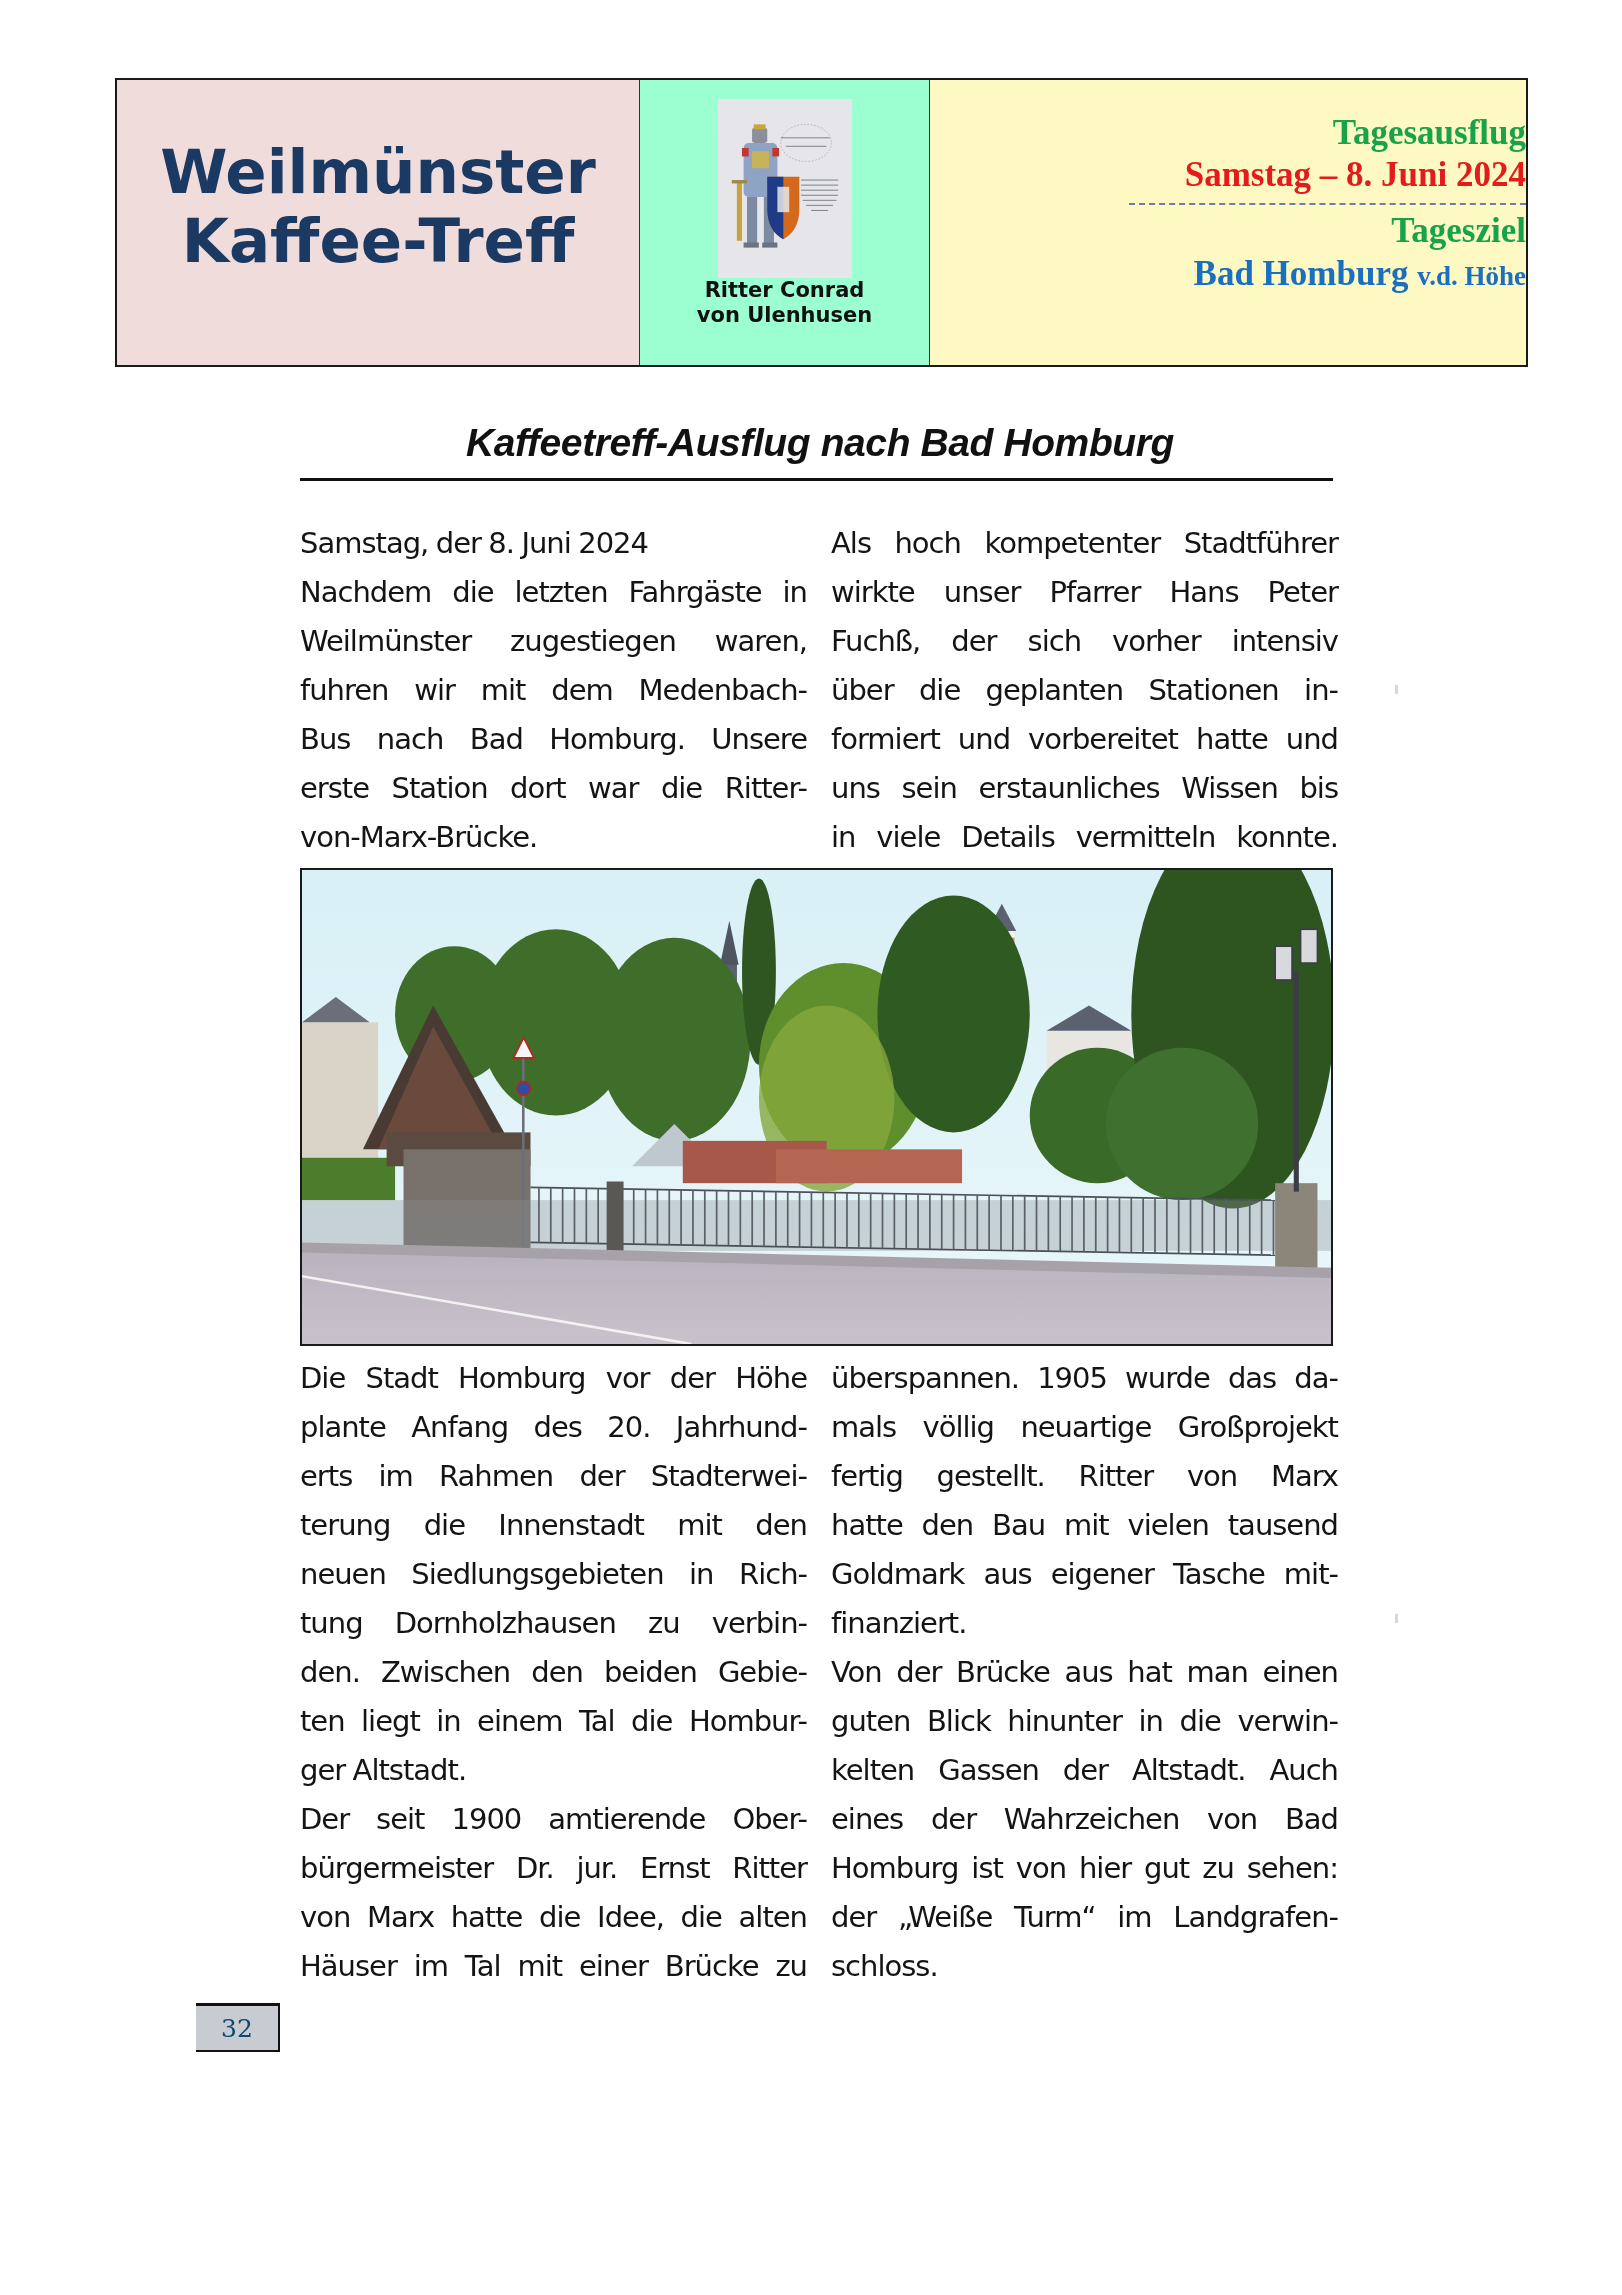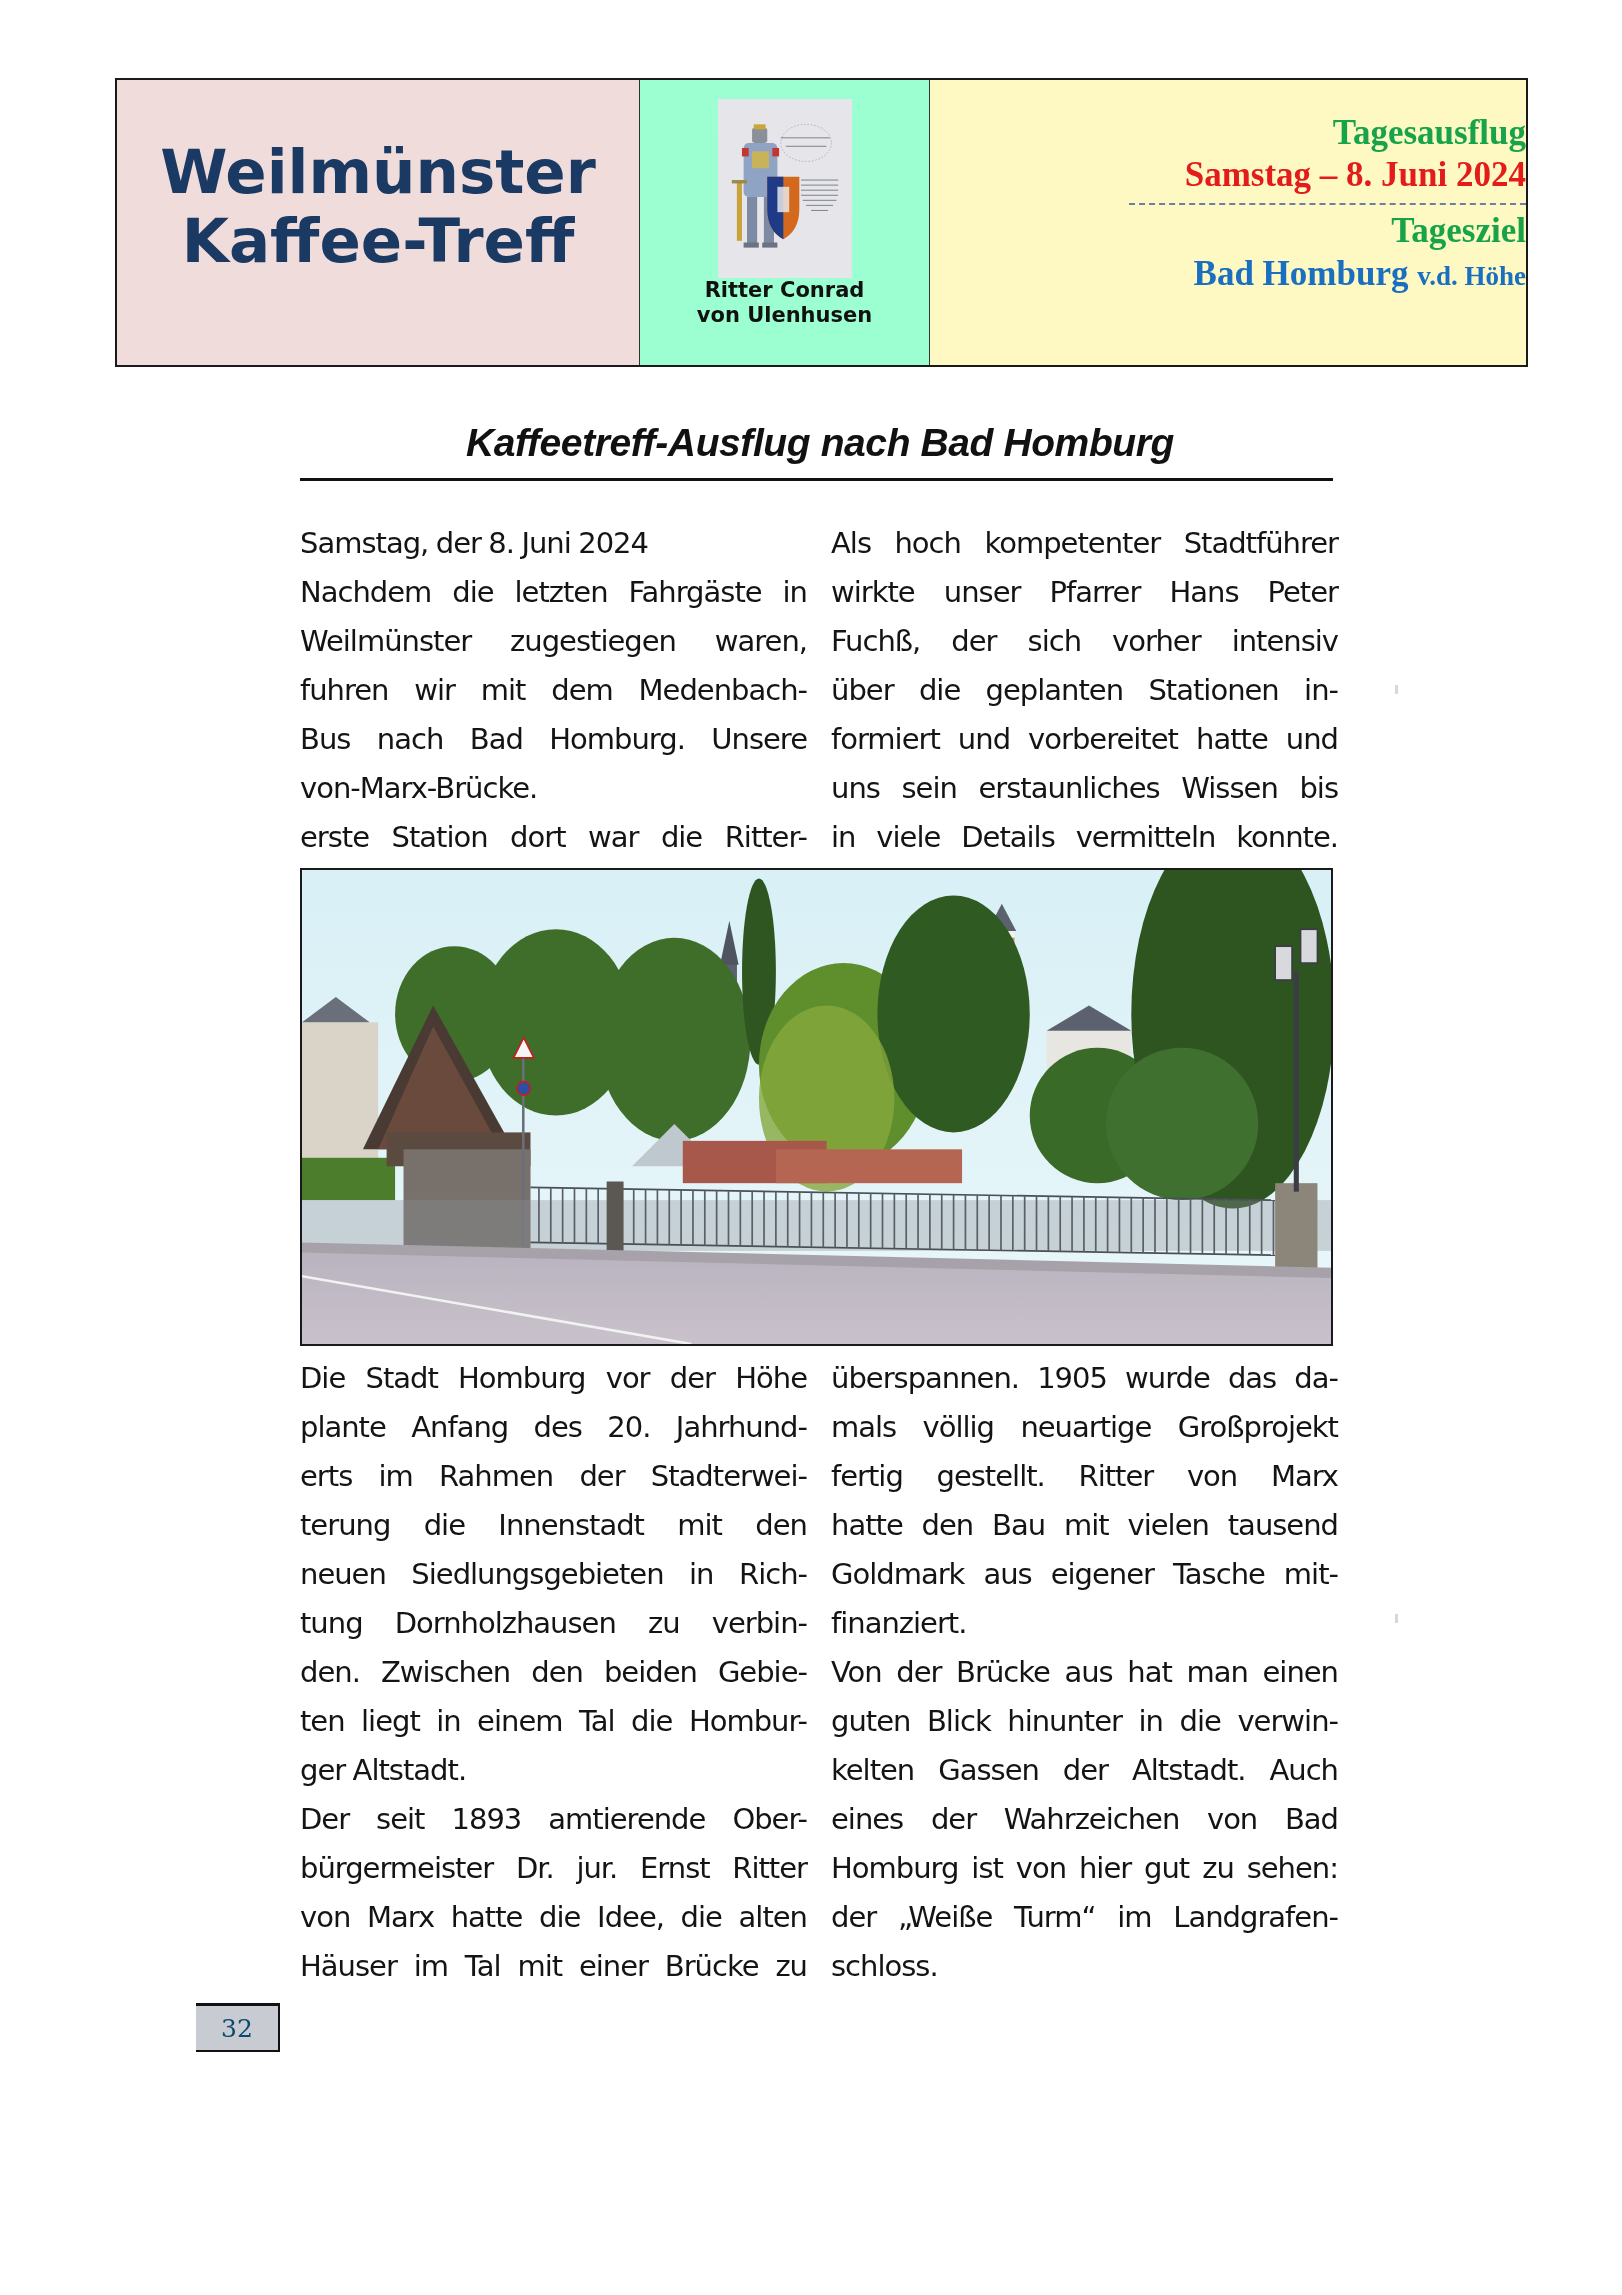--- a/index.html
+++ b/index.html
@@ -152,22 +152,22 @@
 
 <h1 class="article-title">Kaffeetreff-Ausflug nach Bad Homburg</h1>
 <div class="title-rule"></div>
 
 <div class="col col-a1">
   <span class="ln last">Samstag, der 8. Juni 2024</span>
   <span class="ln">Nachdem die letzten Fahrgäste in</span>
   <span class="ln">Weilmünster zugestiegen waren,</span>
   <span class="ln">fuhren wir mit dem Medenbach-</span>
   <span class="ln">Bus nach Bad Homburg. Unsere</span>
+  <span class="ln">erste Station dort war die Ritter-</span>
   <span class="ln last">von-Marx-Brücke.</span>
-  <span class="ln">erste Station dort war die Ritter-</span>
 </div>
 
 <div class="col col-b1">
   <span class="ln">Als hoch kompetenter Stadtführer</span>
   <span class="ln">wirkte unser Pfarrer Hans Peter</span>
   <span class="ln">Fuchß, der sich vorher intensiv</span>
   <span class="ln">über die geplanten Stationen in-</span>
   <span class="ln">formiert und vorbereitet hatte und</span>
   <span class="ln">uns sein erstaunliches Wissen bis</span>
   <span class="ln">in viele Details vermitteln konnte.</span>
@@ -315,21 +315,21 @@
 <div class="col col-a2">
   <span class="ln">Die Stadt Homburg vor der Höhe</span>
   <span class="ln">plante Anfang des 20. Jahrhund-</span>
   <span class="ln">erts im Rahmen der Stadterwei-</span>
   <span class="ln">terung die Innenstadt mit den</span>
   <span class="ln">neuen Siedlungsgebieten in Rich-</span>
   <span class="ln">tung Dornholzhausen zu verbin-</span>
   <span class="ln">den. Zwischen den beiden Gebie-</span>
   <span class="ln">ten liegt in einem Tal die Hombur-</span>
   <span class="ln last">ger Altstadt.</span>
-  <span class="ln">Der seit 1893 amtierende Ober-</span>
+  <span class="ln">Der seit 1900 amtierende Ober-</span>
   <span class="ln">bürgermeister Dr. jur. Ernst Ritter</span>
   <span class="ln">von Marx hatte die Idee, die alten</span>
   <span class="ln">Häuser im Tal mit einer Brücke zu</span>
 </div>
 
 <div class="col col-b2">
   <span class="ln">überspannen. 1905 wurde das da-</span>
   <span class="ln">mals völlig neuartige Großprojekt</span>
   <span class="ln">fertig gestellt.  Ritter von Marx</span>
   <span class="ln">hatte den Bau mit vielen tausend</span>

